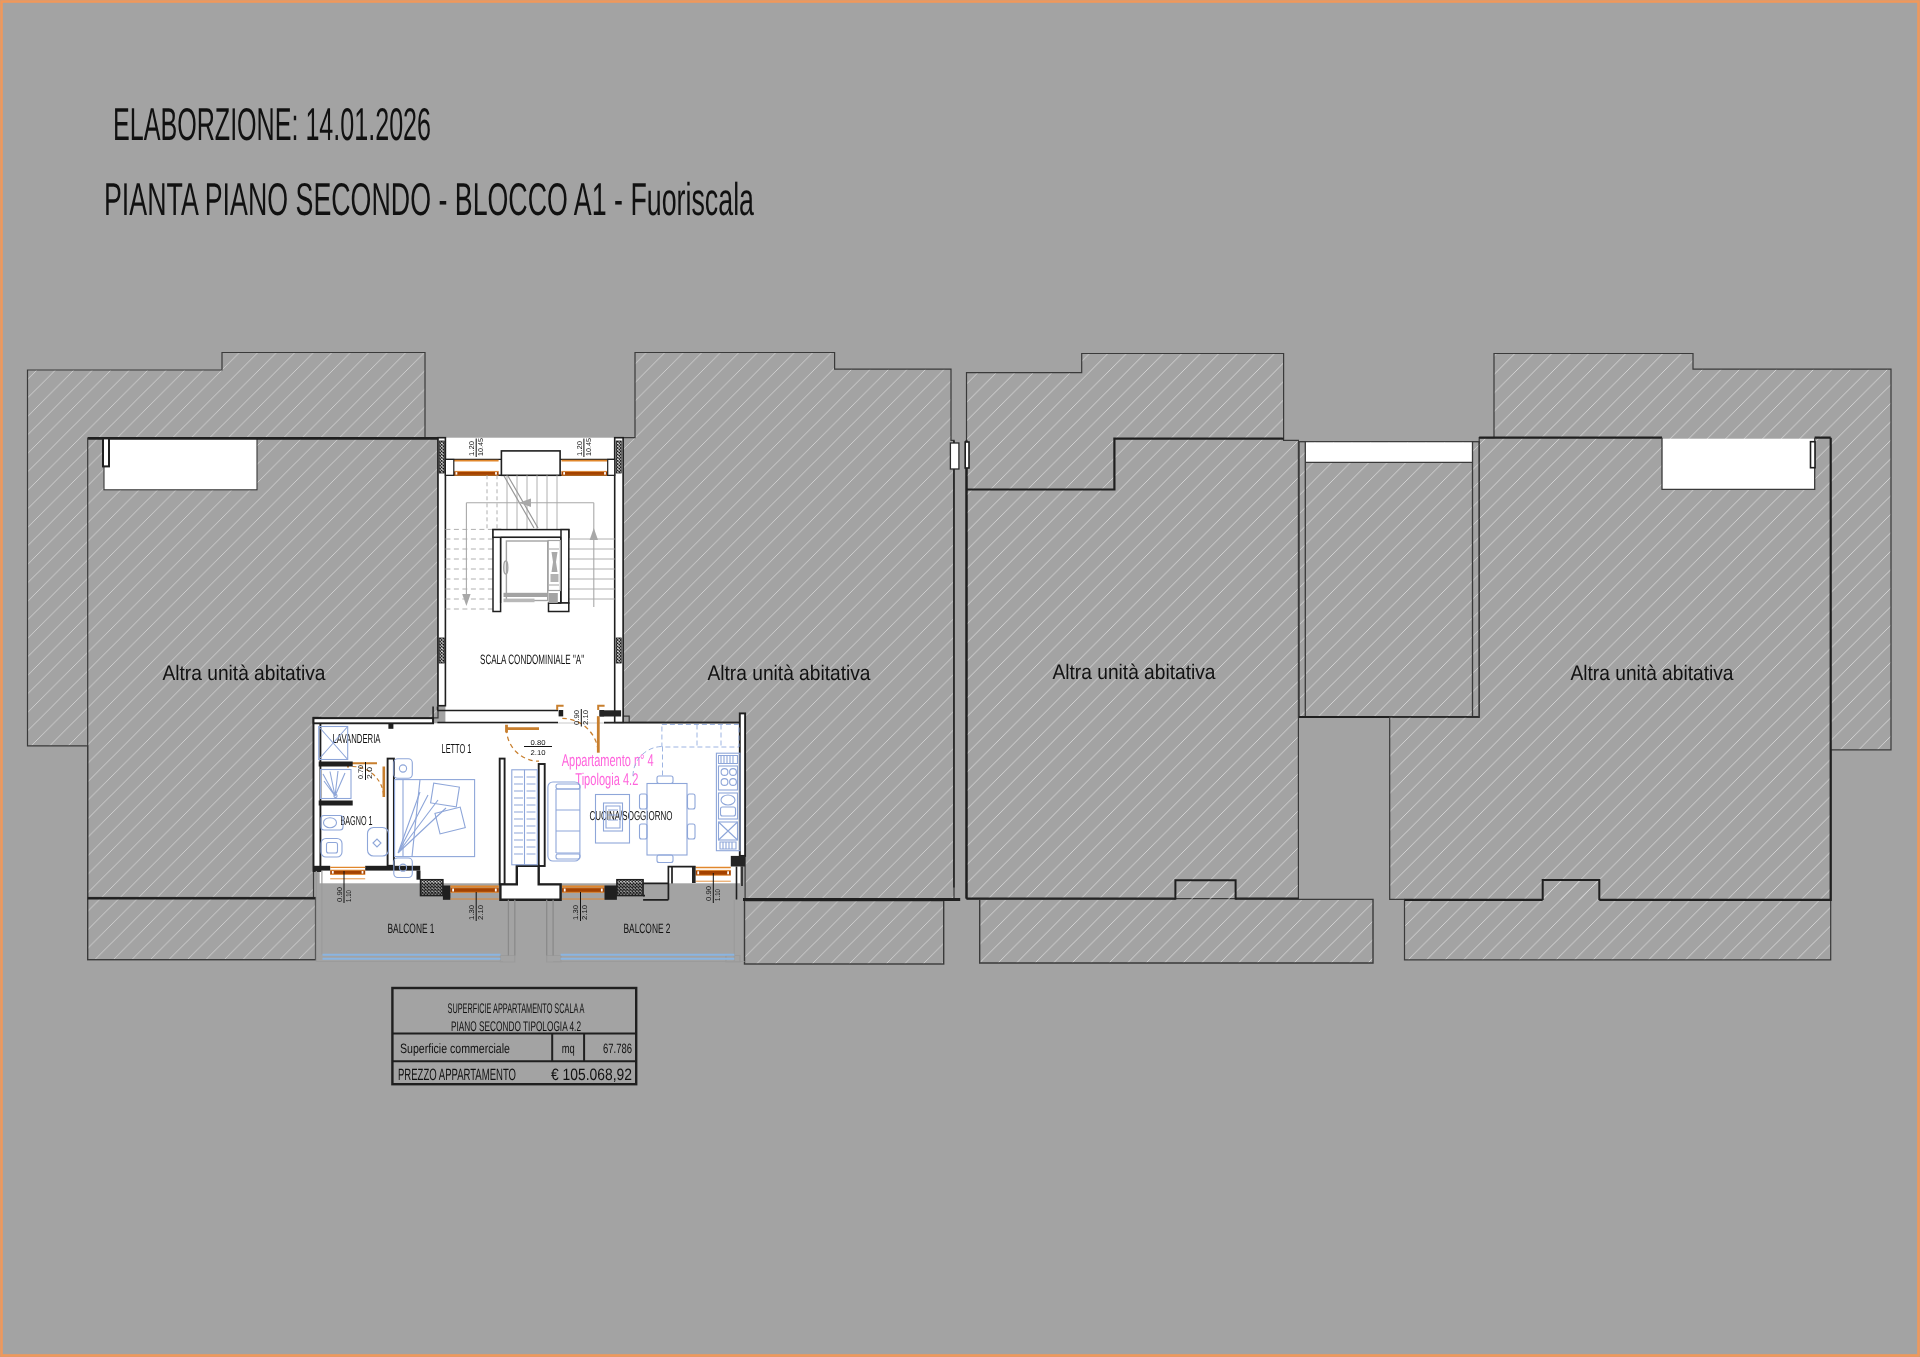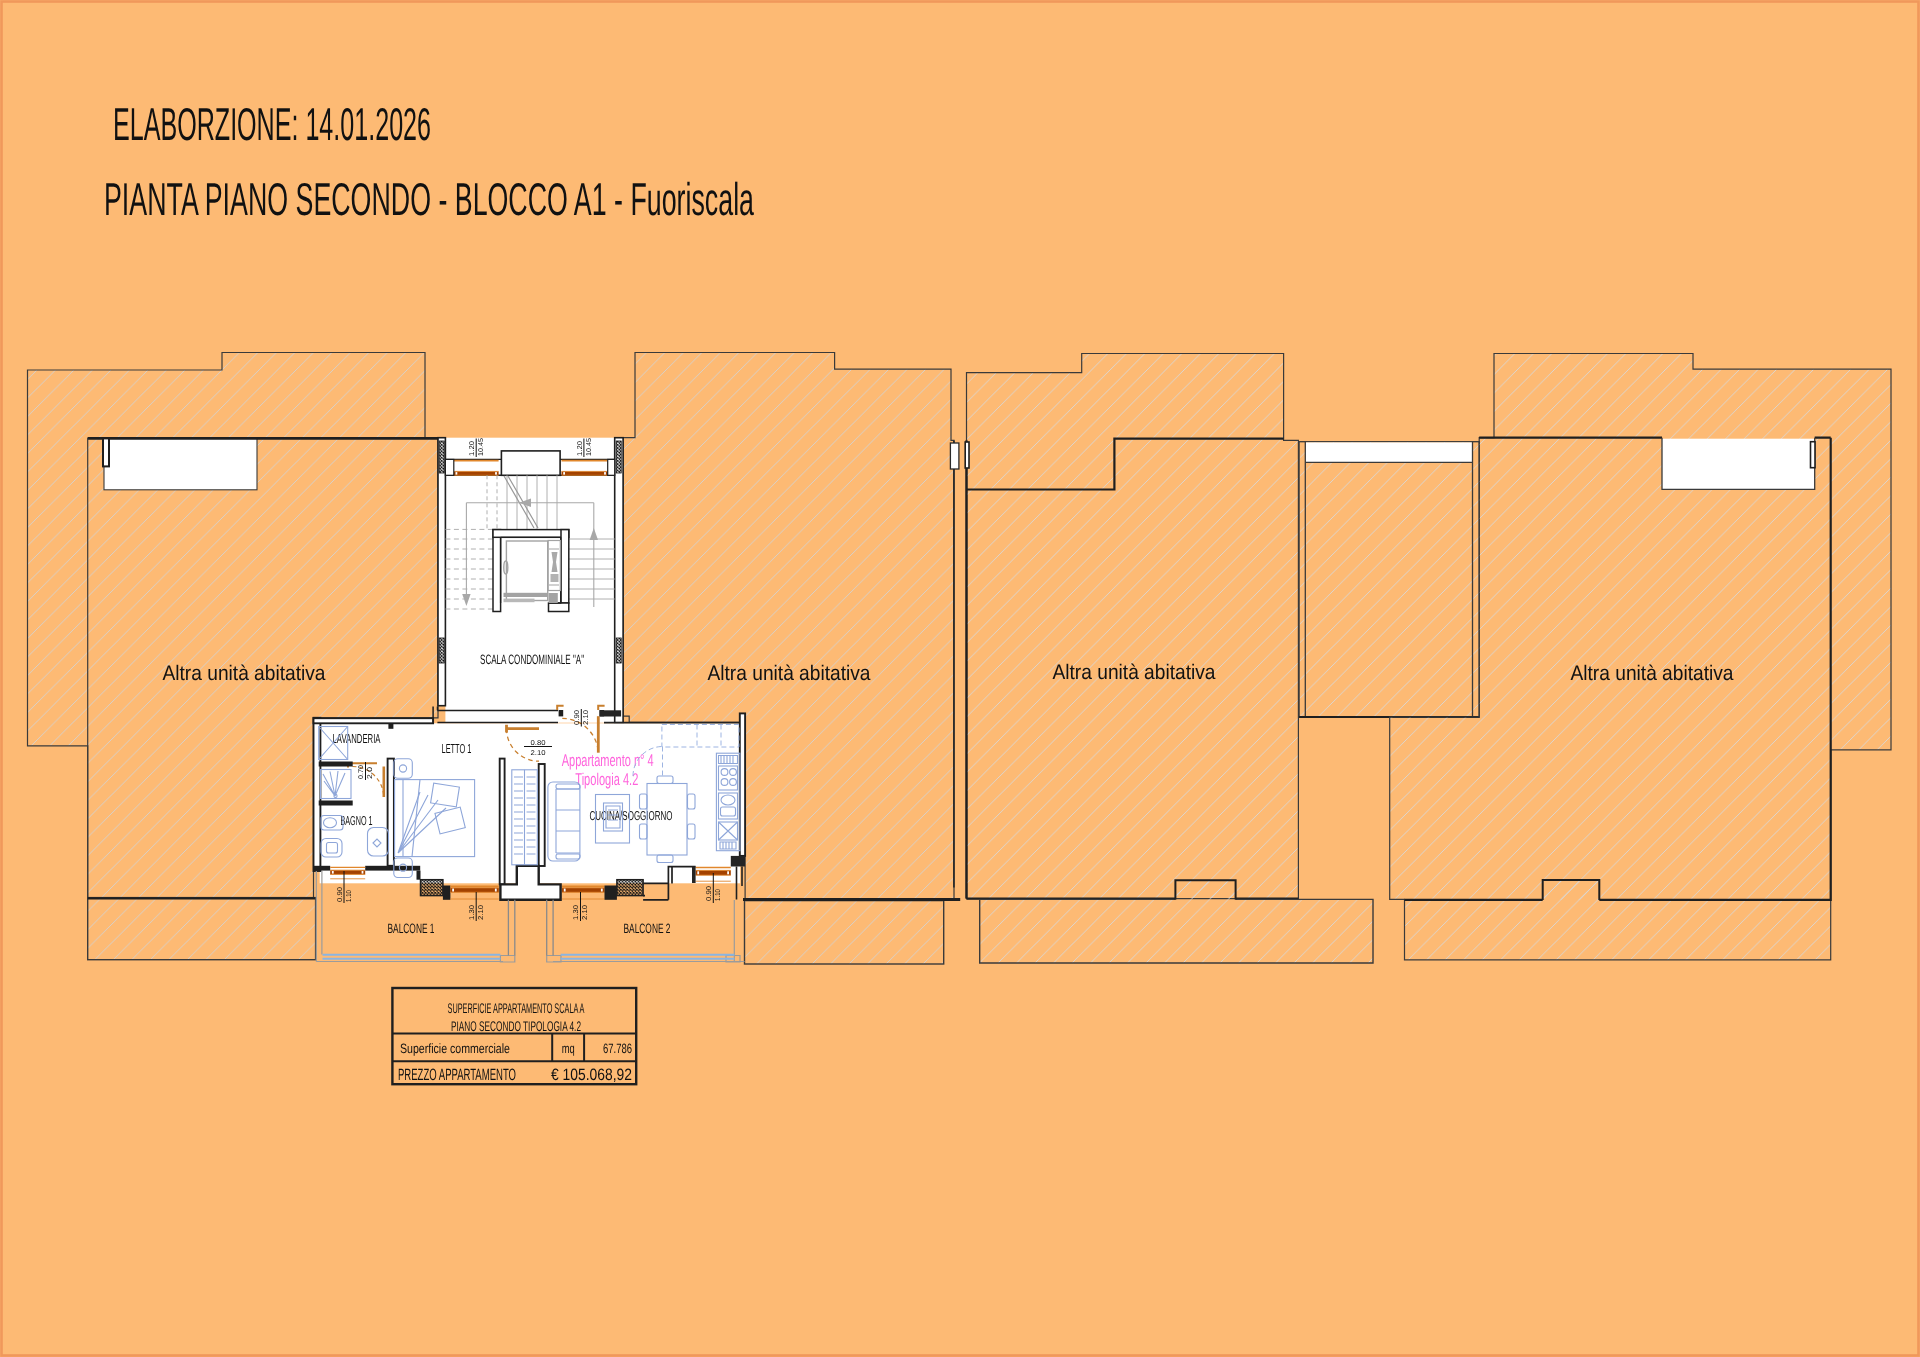--- a/index.html
+++ b/index.html
@@ -1,16 +1,16 @@
 <!DOCTYPE html>
 <html><head>
 <meta charset="utf-8">
 <style>
   html,body{margin:0;padding:0;background:#ffffff;}
-  #page{position:relative;width:1920px;height:1357px;background:#fdba74;overflow:hidden;}
+  #page{position:relative;width:1920px;height:1357px;background:#a3a3a3;overflow:hidden;}
   svg{position:absolute;left:0;top:0;-webkit-font-smoothing:antialiased;}
   text{font-family:"Liberation Sans",sans-serif;fill:#111111;}
 </style>
 </head>
 <body>
 <div id="page">
 <svg width="1920" height="1357" viewBox="0 0 1920 1357" text-rendering="geometricPrecision">
 <defs>
   <pattern id="h1" patternUnits="userSpaceOnUse" width="18.5" height="18.5">
     <path d="M-2,20.5 L20.5,-2" stroke="#d2d2d2" stroke-width="0.9" fill="none"></path>

